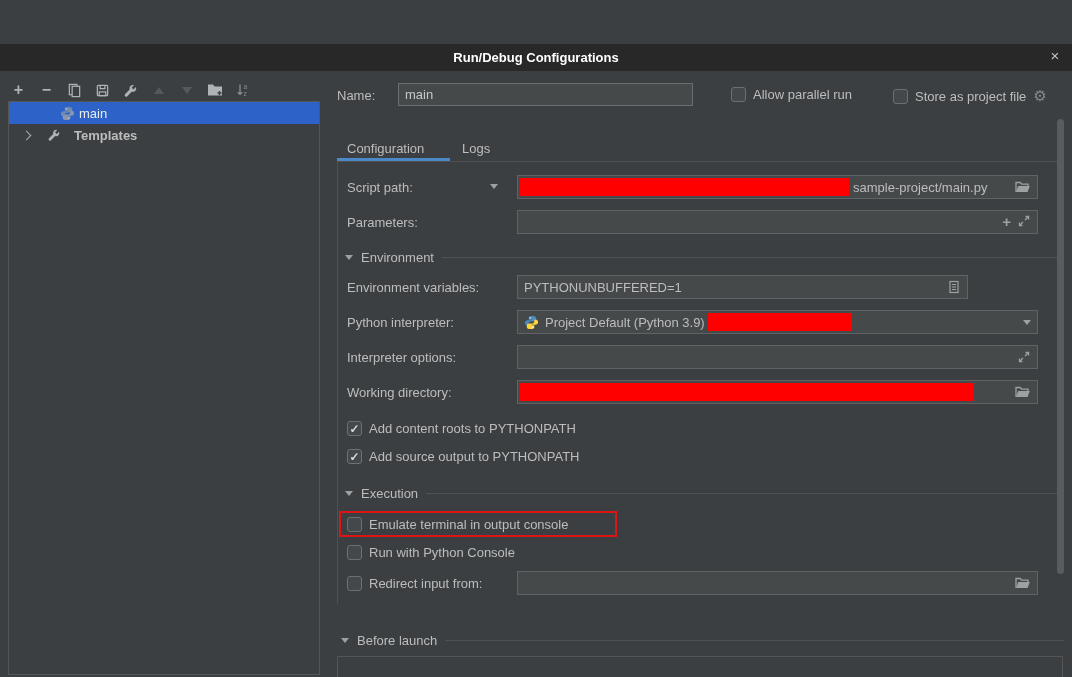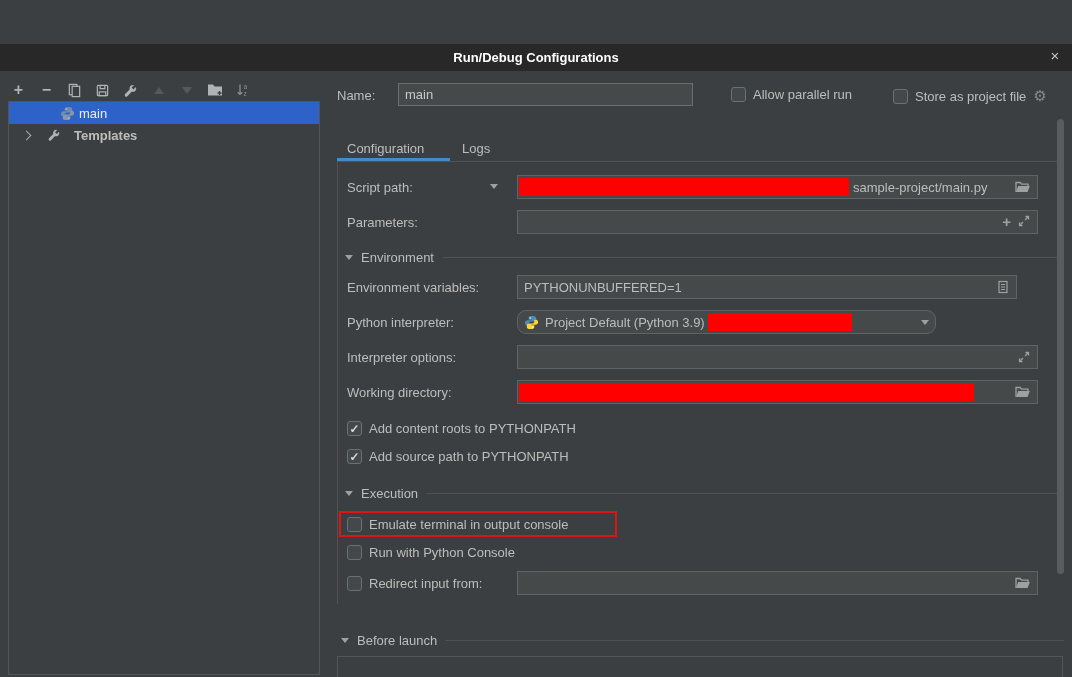--- a/index.html
+++ b/index.html
@@ -193,32 +193,32 @@
   </span>
 </div>
 
 <div class="abs section" style="left:345px;top:206px;width:719px;">
   <span class="tri"></span>
   <span>Environment</span>
   <span class="hline"></span>
 </div>
 
 <span class="abs flabel" style="left:347px;top:236px;">Environment variables:</span>
-<div class="abs field" style="left:517px;top:231px;width:500px;">
+<div class="abs field" style="left:517px;top:231px;width:451px;">
   <span>PYTHONUNBUFFERED=1</span>
   <span class="ric">
     <svg width="14" height="14" viewBox="0 0 14 14" fill="none" stroke="#9da1a3" stroke-width="1.2">
         <rect x="3" y="1.5" width="8" height="11"></rect>
         <path d="M5 4.5h4M5 7h4M5 9.5h4"></path>
       </svg>
   </span>
 </div>
 
 <span class="abs flabel" style="left:347px;top:271px;">Python interpreter:</span>
-<div class="abs field" style="left:517px;top:266px;width:419px;border-radius:9px;">
+<div class="abs field" style="left:517px;top:266px;width:521px;">
   <span style="display:inline-flex;margin-right:6px;">
     <svg width="15" height="15" viewBox="0 0 16 16">
         <path fill="#4b8bbe" d="M7.9 1C6.1 1 5 1.8 5 3.2V5h3v.7H3.8C2.2 5.7 1 6.6 1 8.5S2.2 11 3.8 11H5V9.2C5 7.8 6.2 7 7.6 7h3C11.8 7 13 6.2 13 5V3.2C13 1.8 11.6 1 9.9 1z"></path>
         <circle cx="6.6" cy="3.1" r=".8" fill="#fff"></circle>
         <path fill="#ffd43b" d="M8.1 15c1.8 0 2.9-.8 2.9-2.2V11h-3v-.7h4.2c1.6 0 2.8-.9 2.8-2.8S13.8 5 12.2 5H11v1.8C11 8.2 9.8 9 8.4 9h-3C4.2 9 3 9.8 3 11v1.8C3 14.2 4.4 15 6.1 15z"></path>
         <circle cx="9.4" cy="12.9" r=".8" fill="#fff"></circle>
       </svg>
   </span>
   <span>Project Default (Python 3.9)</span>
   <span class="red" style="width:144px;margin-left:3px;"></span>
@@ -254,21 +254,21 @@
 <div class="abs cbrow" style="left:347px;top:377px;">
   <span class="cb checked">
       <span class="mark">✓</span>
     </span>
   <span>Add content roots to PYTHONPATH</span>
 </div>
 <div class="abs cbrow" style="left:347px;top:405px;">
   <span class="cb checked">
       <span class="mark">✓</span>
     </span>
-  <span>Add source path to PYTHONPATH</span>
+  <span>Add source output to PYTHONPATH</span>
 </div>
 
 <div class="abs section" style="left:345px;top:442px;width:719px;">
   <span class="tri"></span>
   <span>Execution</span>
   <span class="hline"></span>
 </div>
 
 <div class="abs cbrow" style="left:347px;top:473px;">
   <span class="cb"></span>

